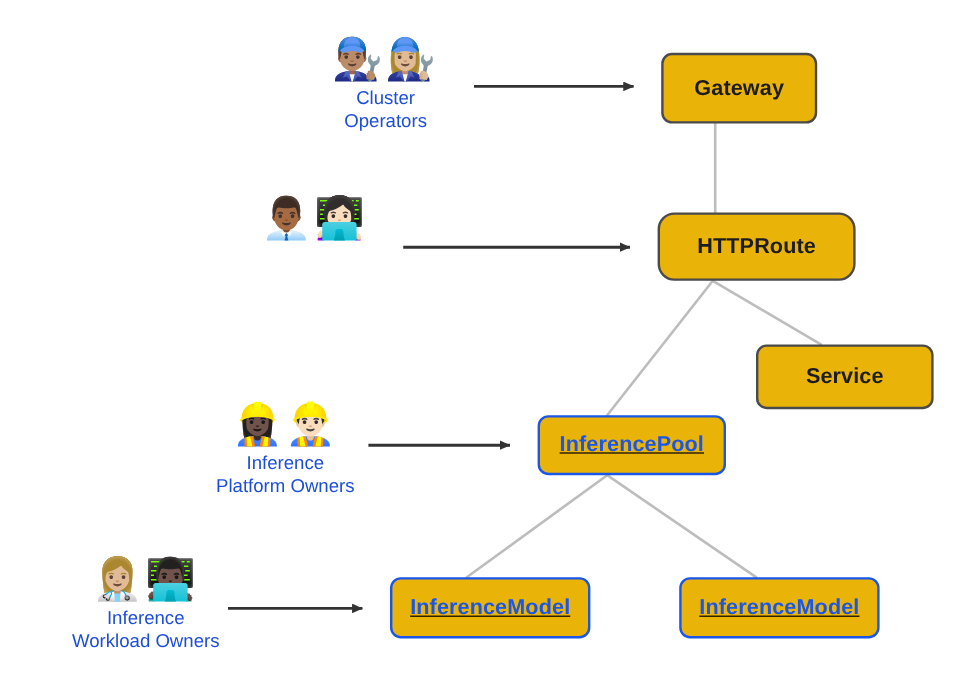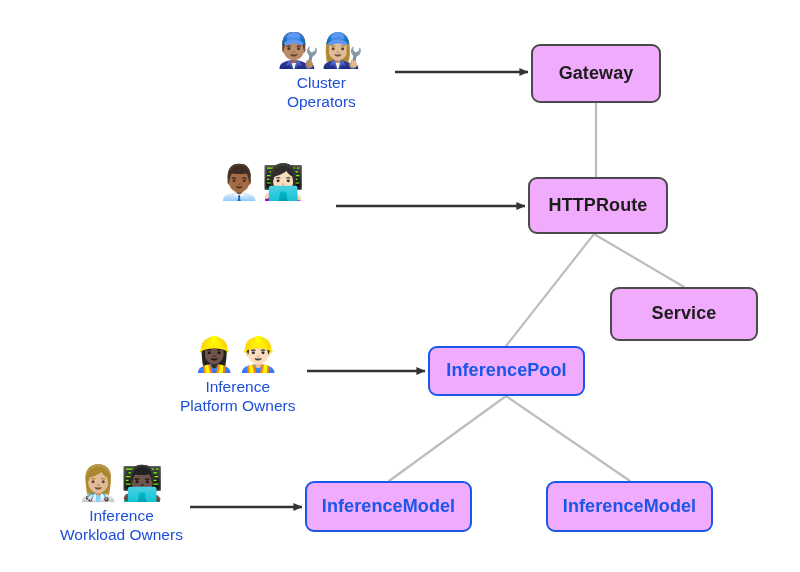--- a/index.html
+++ b/index.html
@@ -25,39 +25,41 @@
     height: 572px;
   }
 
   
   .node {
     position: absolute;
     box-sizing: border-box;
     display: flex;
     align-items: center;
     justify-content: center;
-    background: #f0abfc;
+    background: #eab308;
     border-radius: 9px;
     text-align: center;
     line-height: 1.1;
+    margin-left: 20px;
   }
   .node .node-label {
     font-weight: bold;
     letter-spacing: 0.1px;
     white-space: nowrap;
   }
   .node.core {
     border: 2px solid #4a4a4a;
   }
   .node.core .node-label {
     color: #1c1c1c;
     font-size: 18px;
   }
   .node.inference {
     border: 2px solid #1a56e8;
+    text-decoration: underline;
   }
   .node.inference .node-label {
     color: #1a56e8;
     font-size: 18px;
   }
 
   
   .persona {
     position: absolute;
     display: flex;
@@ -104,21 +106,21 @@
         <line x1="336" y1="206" x2="525" y2="206" stroke="#333333" stroke-width="2.4" marker-end="url(#arrowhead)"></line>
         <line x1="307" y1="371" x2="425" y2="371" stroke="#333333" stroke-width="2.4" marker-end="url(#arrowhead)"></line>
         <line x1="190" y1="507" x2="302" y2="507" stroke="#333333" stroke-width="2.4" marker-end="url(#arrowhead)"></line>
       </g>
   </svg>
 
   <div id="node-layer">
       <div class="node core" style="left: 531px; top: 44px; width: 130px; height: 59px;">
         <span class="node-label">Gateway</span>
       </div>
-      <div class="node core" style="left: 528px; top: 177px; width: 140px; height: 57px;">
+      <div class="node core" style="left: 528px; top: 177px; width: 165px; height: 57px; border-radius: 14px;">
         <span class="node-label">HTTPRoute</span>
       </div>
       <div class="node core" style="left: 610px; top: 287px; width: 148px; height: 54px;">
         <span class="node-label">Service</span>
       </div>
       <div class="node inference" style="left: 428px; top: 346px; width: 157px; height: 50px;">
         <span class="node-label">InferencePool</span>
       </div>
       <div class="node inference" style="left: 305px; top: 481px; width: 167px; height: 51px;">
         <span class="node-label">InferenceModel</span>

